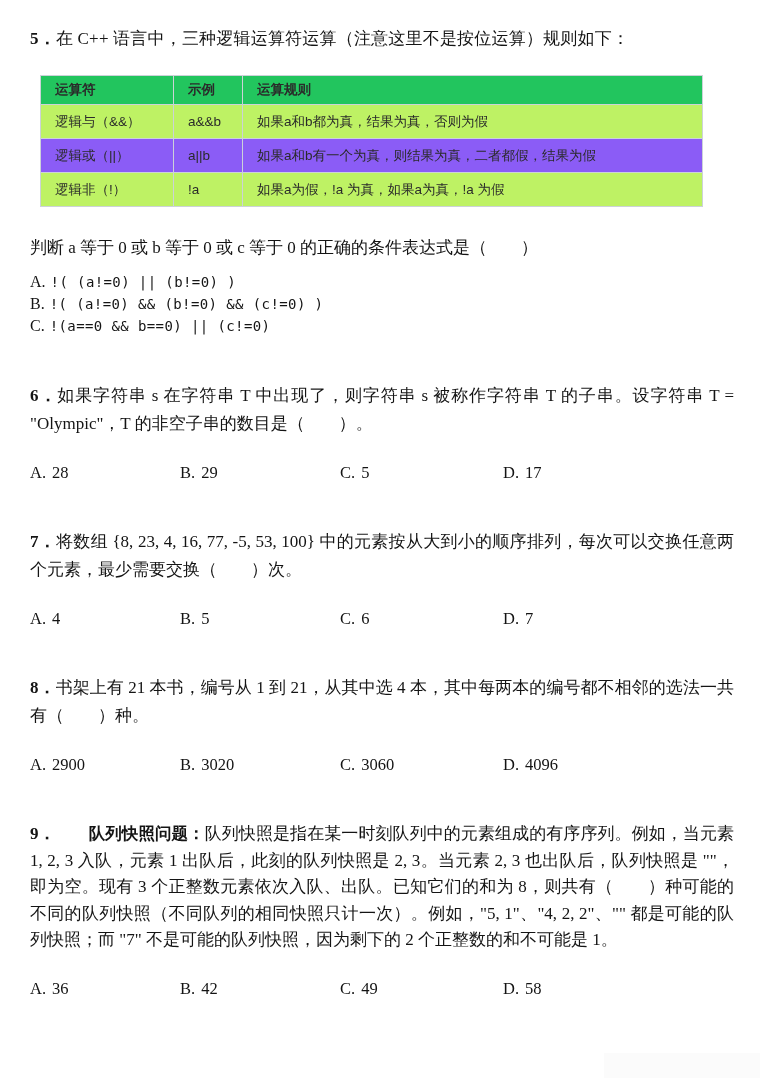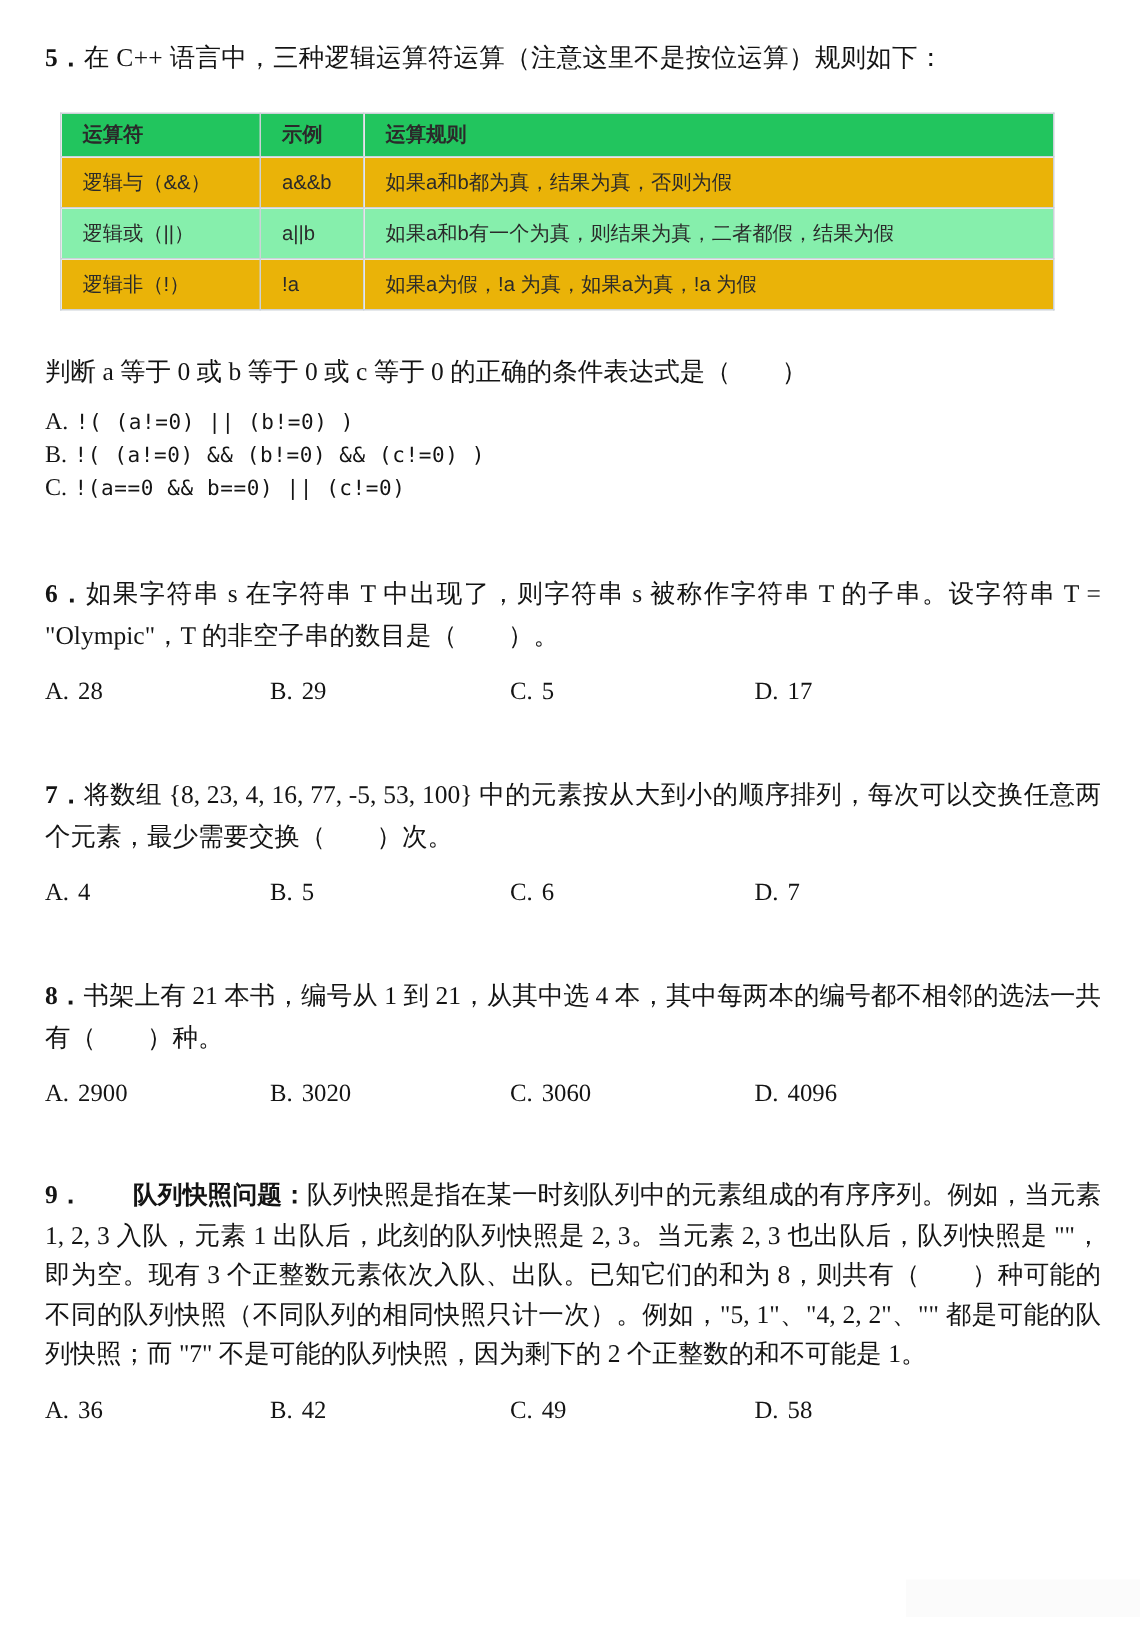--- a/index.html
+++ b/index.html
@@ -31,43 +31,43 @@
     table-layout:fixed;
   }
   .op-table th, .op-table td {
     border:1px solid #ccd2d8;
     text-align:left;
     padding:0 8px 0 14px;
     overflow:hidden;
     white-space:nowrap;
   }
   .op-table th { background:#22c55e; font-weight:bold; height:28px; }
-  .op-table td { height:33px; background:#eab308; }
-  .op-table tbody tr.striped td { background:#86efac; }
+  .op-table td { height:33px; background:#bef264; }
+  .op-table tbody tr.striped td { background:#8b5cf6; }
   .col-op { width:133px; } .col-ex { width:69px; } .col-rule { width:460px; }
 
   .prompt { margin:30px 0 0 0; font-size:17px; line-height:21px; }
 
   .code-options { margin:13px 0 0 0; }
   .code-line { line-height:21px; white-space:nowrap; }
   .opt-label { font-size:16px; margin-right:5px; }
   .opt-code {
     font-family:"DejaVu Sans Mono","Liberation Mono",monospace;
     font-size:14px; letter-spacing:0.4px;
   }
   .opt-code.serif-code {
     font-family:"Liberation Serif","DejaVu Serif",serif;
     font-size:16px; letter-spacing:0.2px;
   }
 
   .question { margin:0; }
   .q-para { margin:45px 0 0 0; font-size:17px; line-height:28px; text-align:justify; }
   .q-para.tight { line-height:26.5px; }
 
-  .options-row { display:flex; margin-top:12px; font-size:16.5px; line-height:21px; }
+  .options-row { display:flex; margin-top:24px; font-size:16.5px; line-height:21px; }
   .options-row .cell { flex:0 0 auto; }
   .options-row .cell.c1 { width:150px; }
   .options-row .cell.c2 { width:160px; }
   .options-row .cell.c3 { width:163px; }
   .options-row .olabel { margin-right:6px; }
 
   .page-num {
     position:absolute; left:0; top:1098px; width:764px;
     text-align:center; font-weight:bold; font-size:14.5px;
     letter-spacing:1px;

